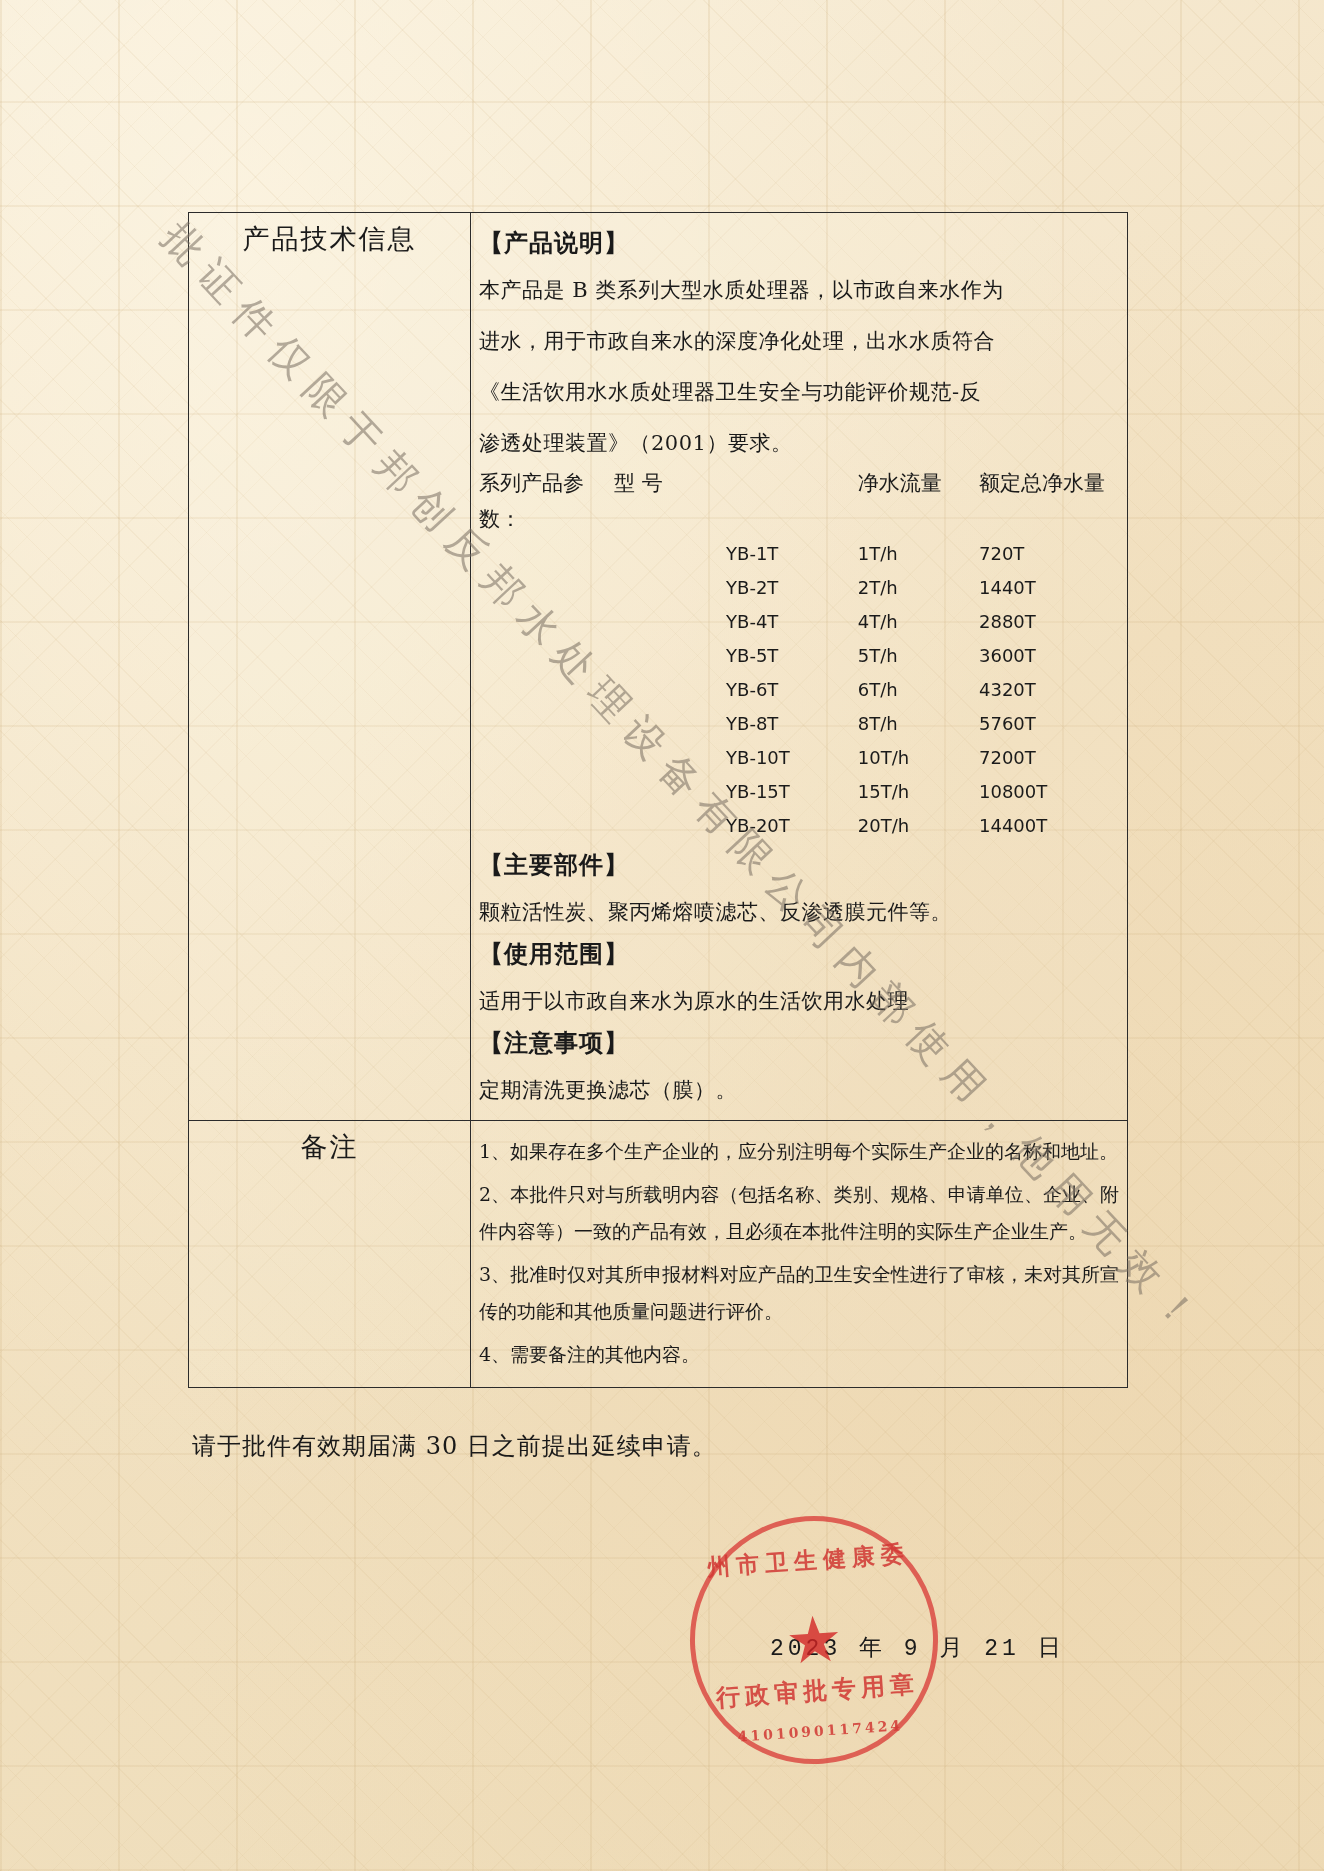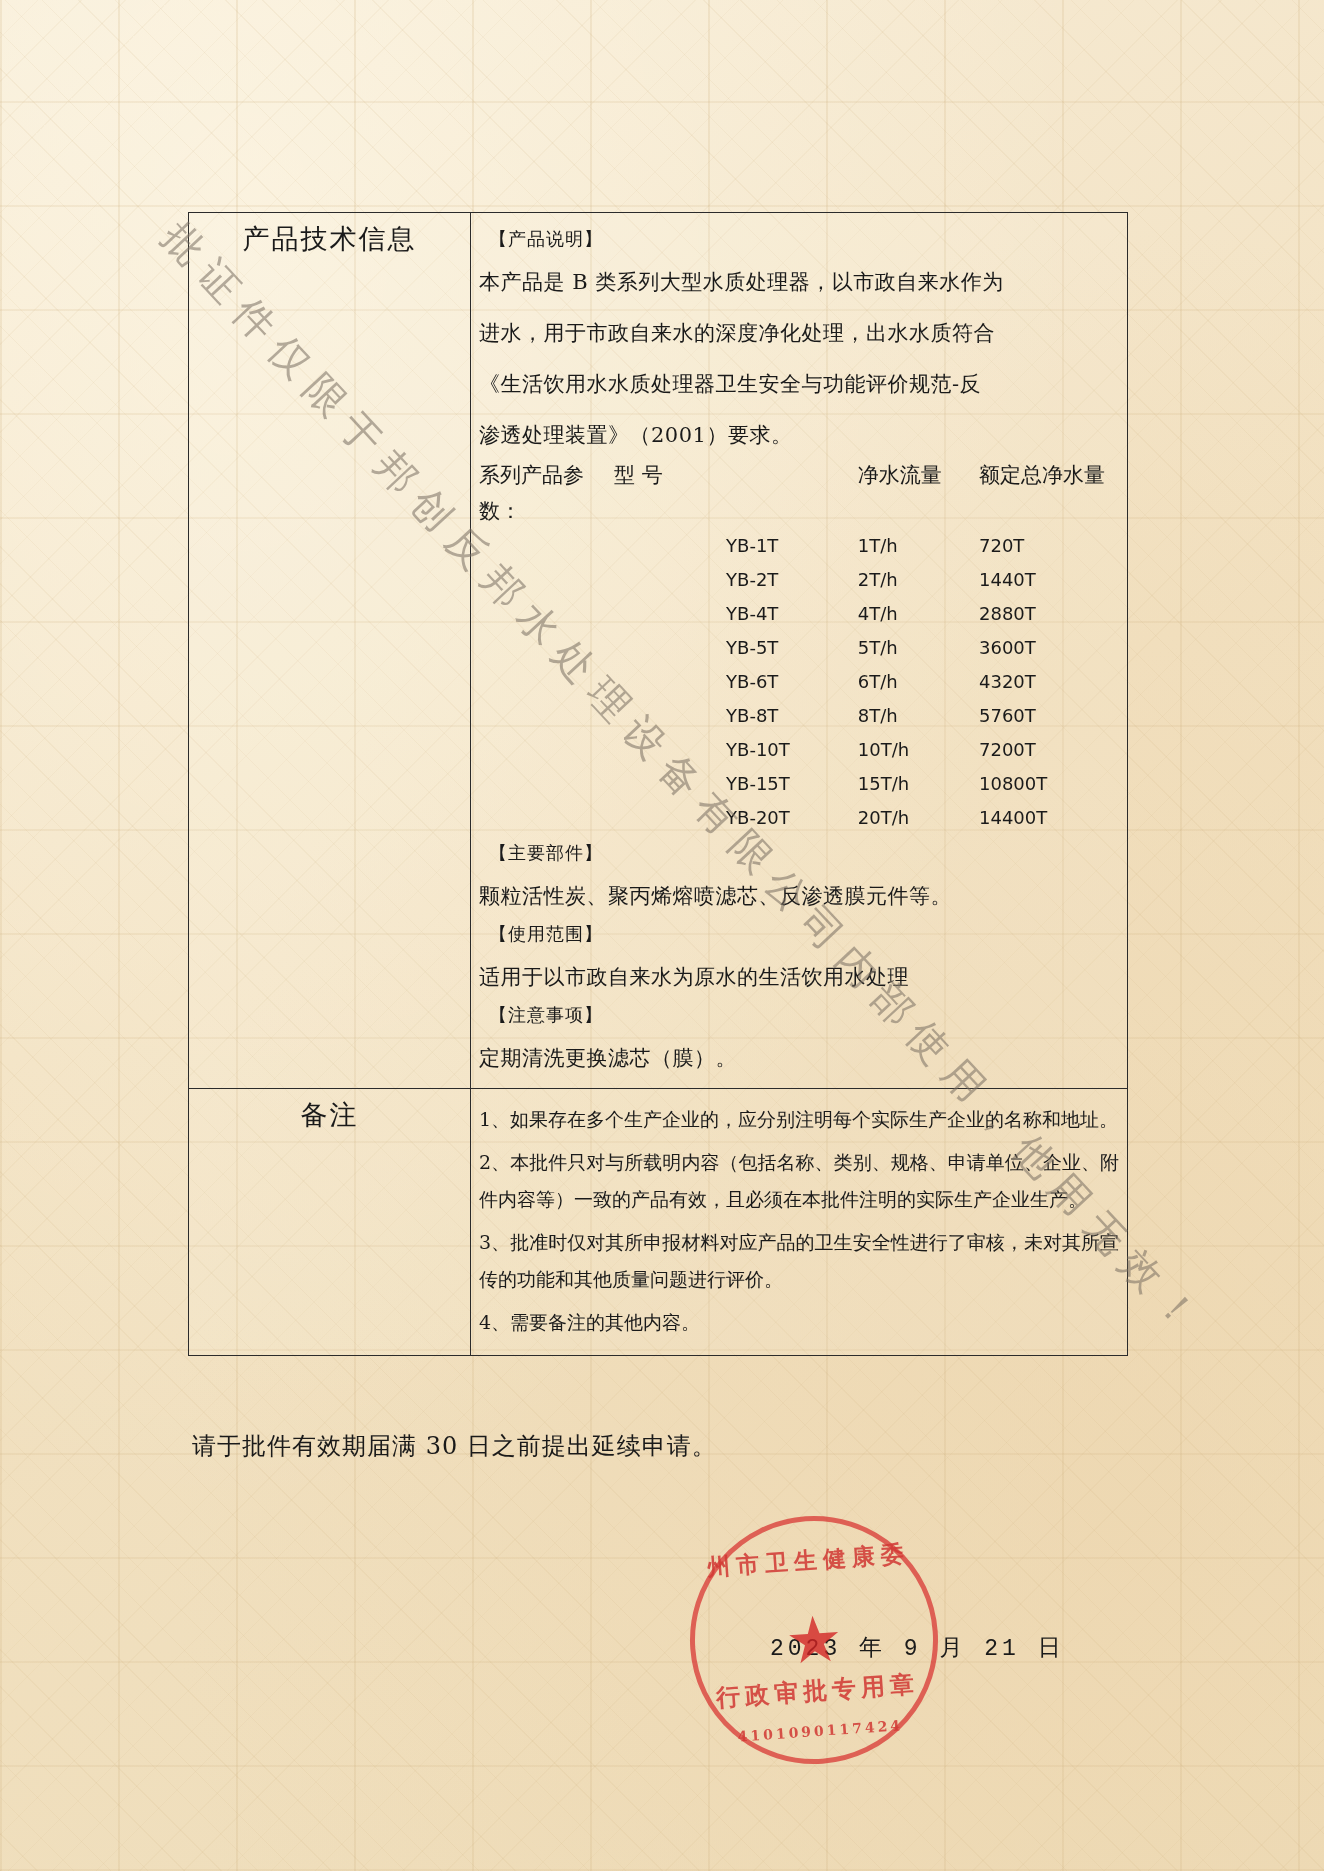--- a/index.html
+++ b/index.html
@@ -43,21 +43,21 @@
   td.label-cell{
     width:272px;
     text-align:center;
     vertical-align:middle;
     font-size:27px;
     letter-spacing:2px;
     font-family:"DejaVu Serif","Liberation Serif",serif;
   }
   td.body-cell{padding:14px 18px 18px 22px;}
   .sec-title{
-    font-size:18px;font-weight:400;margin:6px 0 10px 10px;
+    font-size:24px;font-weight:700;margin:6px 0 10px 0;
     font-family:"DejaVu Serif","Liberation Serif",serif;
     letter-spacing:1px;
   }
   .para{
     font-size:21px;line-height:39px;margin:12px 0 2px 0;
     font-family:"DejaVu Serif","Liberation Serif",serif;
     letter-spacing:0.5px;
   }
   
   table.params{border-collapse:collapse;margin:2px 0 4px 0;width:640px;}

